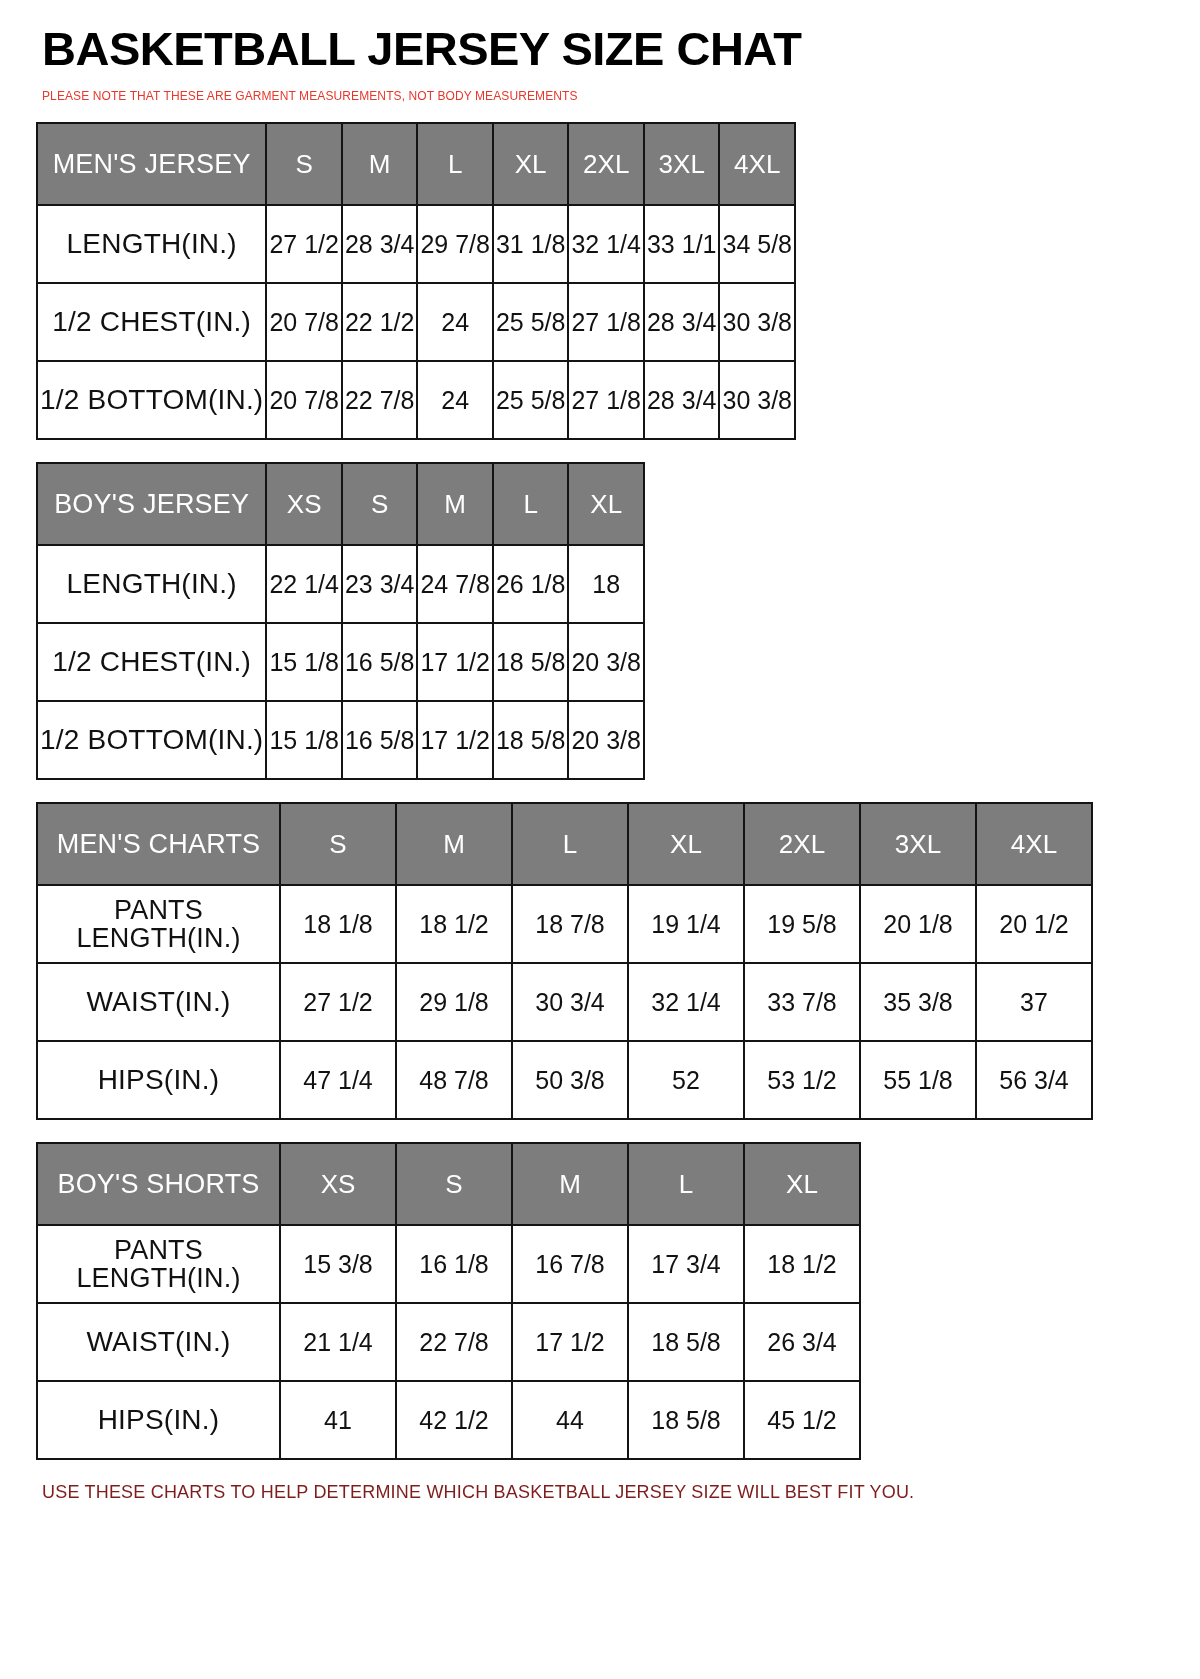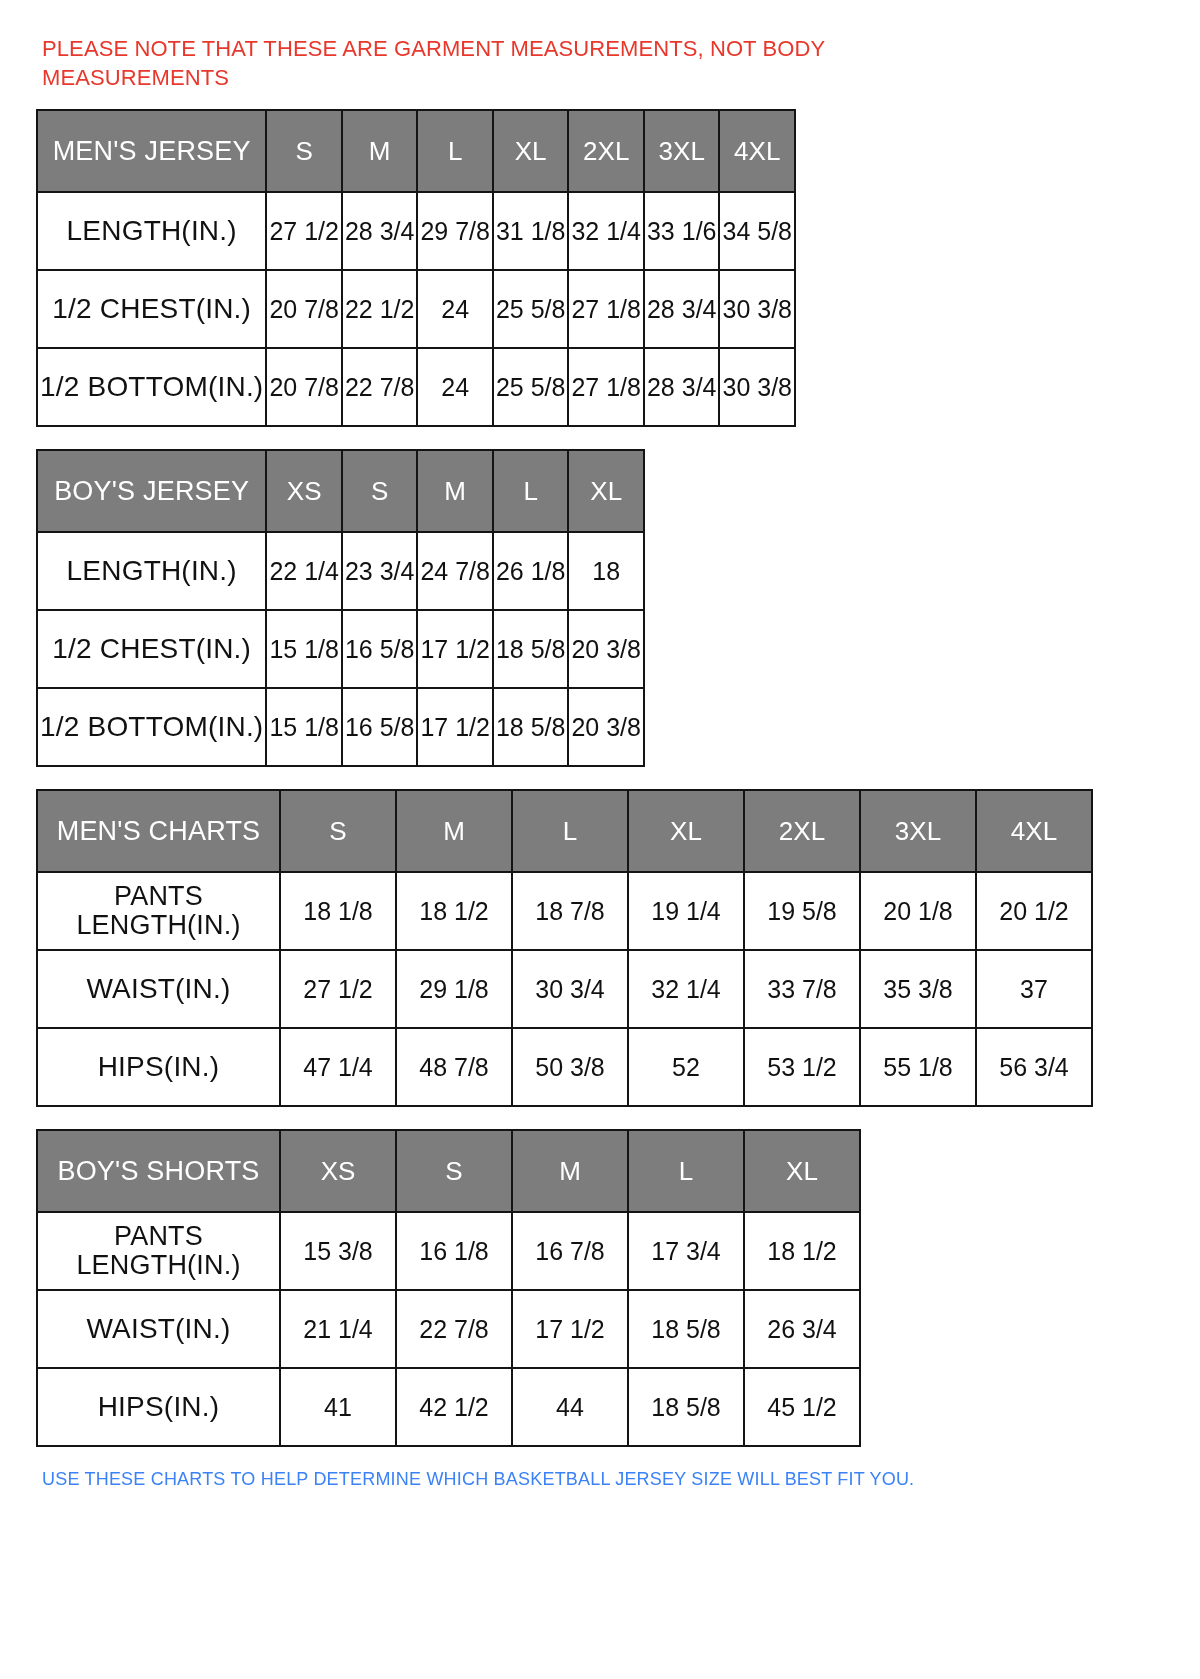--- a/index.html
+++ b/index.html
@@ -23,21 +23,21 @@
     font-size: 47px;
     font-weight: bold;
     letter-spacing: -0.5px;
     line-height: 1.05;
     margin: 6px 0 10px 6px;
     color: #000000;
     white-space: nowrap;
   }
   .note {
     color: #e8372b;
-    font-size: 22px;
+    font-size: 12px;
     line-height: 1.32;
     margin: 16px 0 12px 6px;
     max-width: 820px;
     letter-spacing: 0.1px;
   }
   table.size-table {
     border-collapse: collapse;
     table-layout: fixed;
     margin: 17px 0 22px 0;
     background: #ffffff;
@@ -66,35 +66,36 @@
   table.size-table td.rowlabel {
     font-size: 28px;
     letter-spacing: 0.2px;
   }
   td.rowlabel .two-line {
     display: block;
     line-height: 1.06;
     font-size: 27px;
   }
   .footer-note {
-    color: #3b82f6;
+    color: #7f1d1d;
     font-size: 18px;
     letter-spacing: 0.2px;
     margin: 6px 0 0 6px;
   }
   
   .t-men col.c0, .t-boy col.c0, .t-mens-shorts col.c0, .t-boys-shorts col.c0 { width: 243px; }
   .t-mens-shorts col.cx { width: 116px; }
   .t-boys-shorts col.cx { width: 116px; }
 </style>
 </head>
 <body>
 
 <div class="page">
 
+  <div class="title">BASKETBALL JERSEY SIZE CHAT</div>
 
   <div class="note">PLEASE NOTE THAT THESE ARE GARMENT MEASUREMENTS, NOT BODY MEASUREMENTS</div>
 
   <div id="tables-container">
       <table class="size-table t-mens-jersey">
         <colgroup>
           <col class="c0">
           <col class="cx">
           <col class="cx">
           <col class="cx">
@@ -116,21 +117,21 @@
           </tr>
         </thead>
         <tbody>
           <tr>
             <td class="rowlabel">LENGTH(IN.)</td>
             <td>27  1/2</td>
             <td>28  3/4</td>
             <td>29  7/8</td>
             <td>31  1/8</td>
             <td>32  1/4</td>
-            <td>33  1/6</td>
+            <td>33  1/1</td>
             <td>34  5/8</td>
           </tr>
           <tr>
             <td class="rowlabel">1/2  CHEST(IN.)</td>
             <td>20  7/8</td>
             <td>22  1/2</td>
             <td>24</td>
             <td>25  5/8</td>
             <td>27  1/8</td>
             <td>28  3/4</td>

